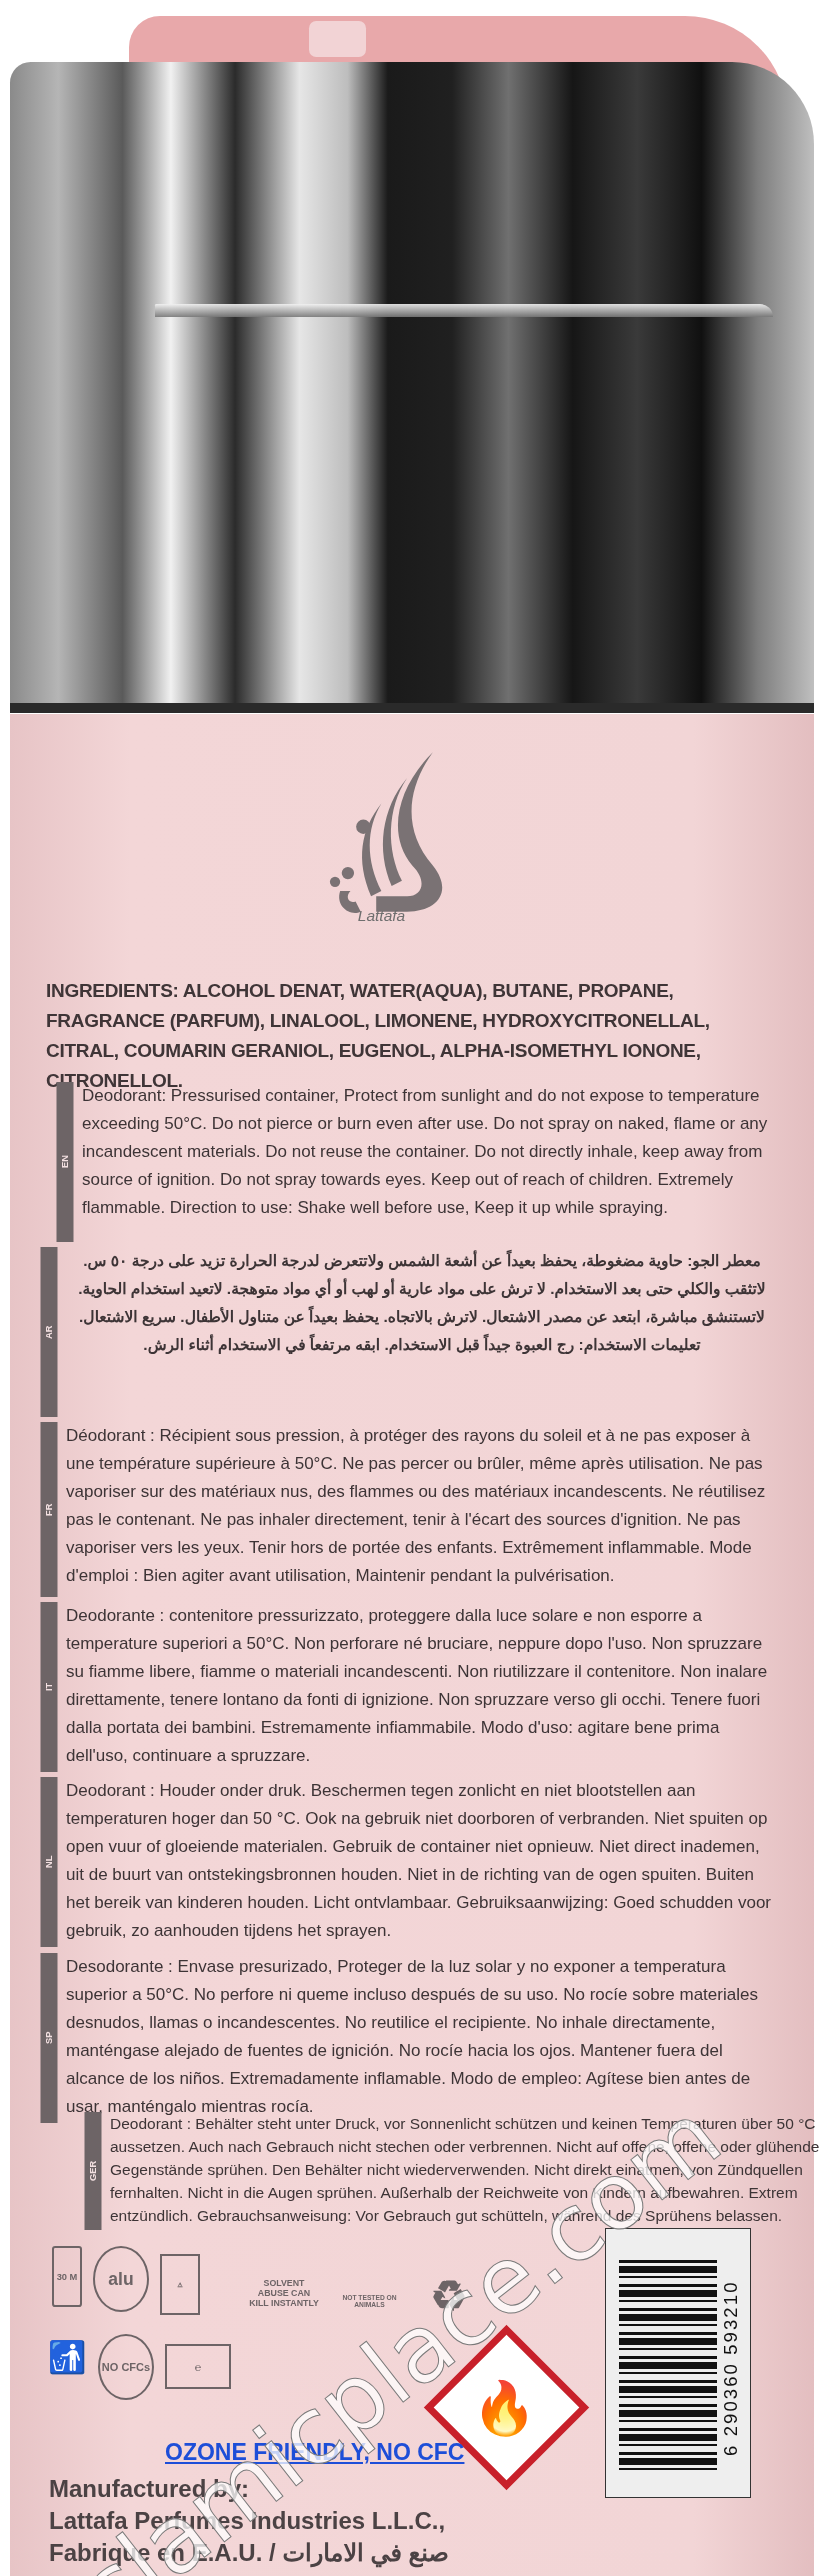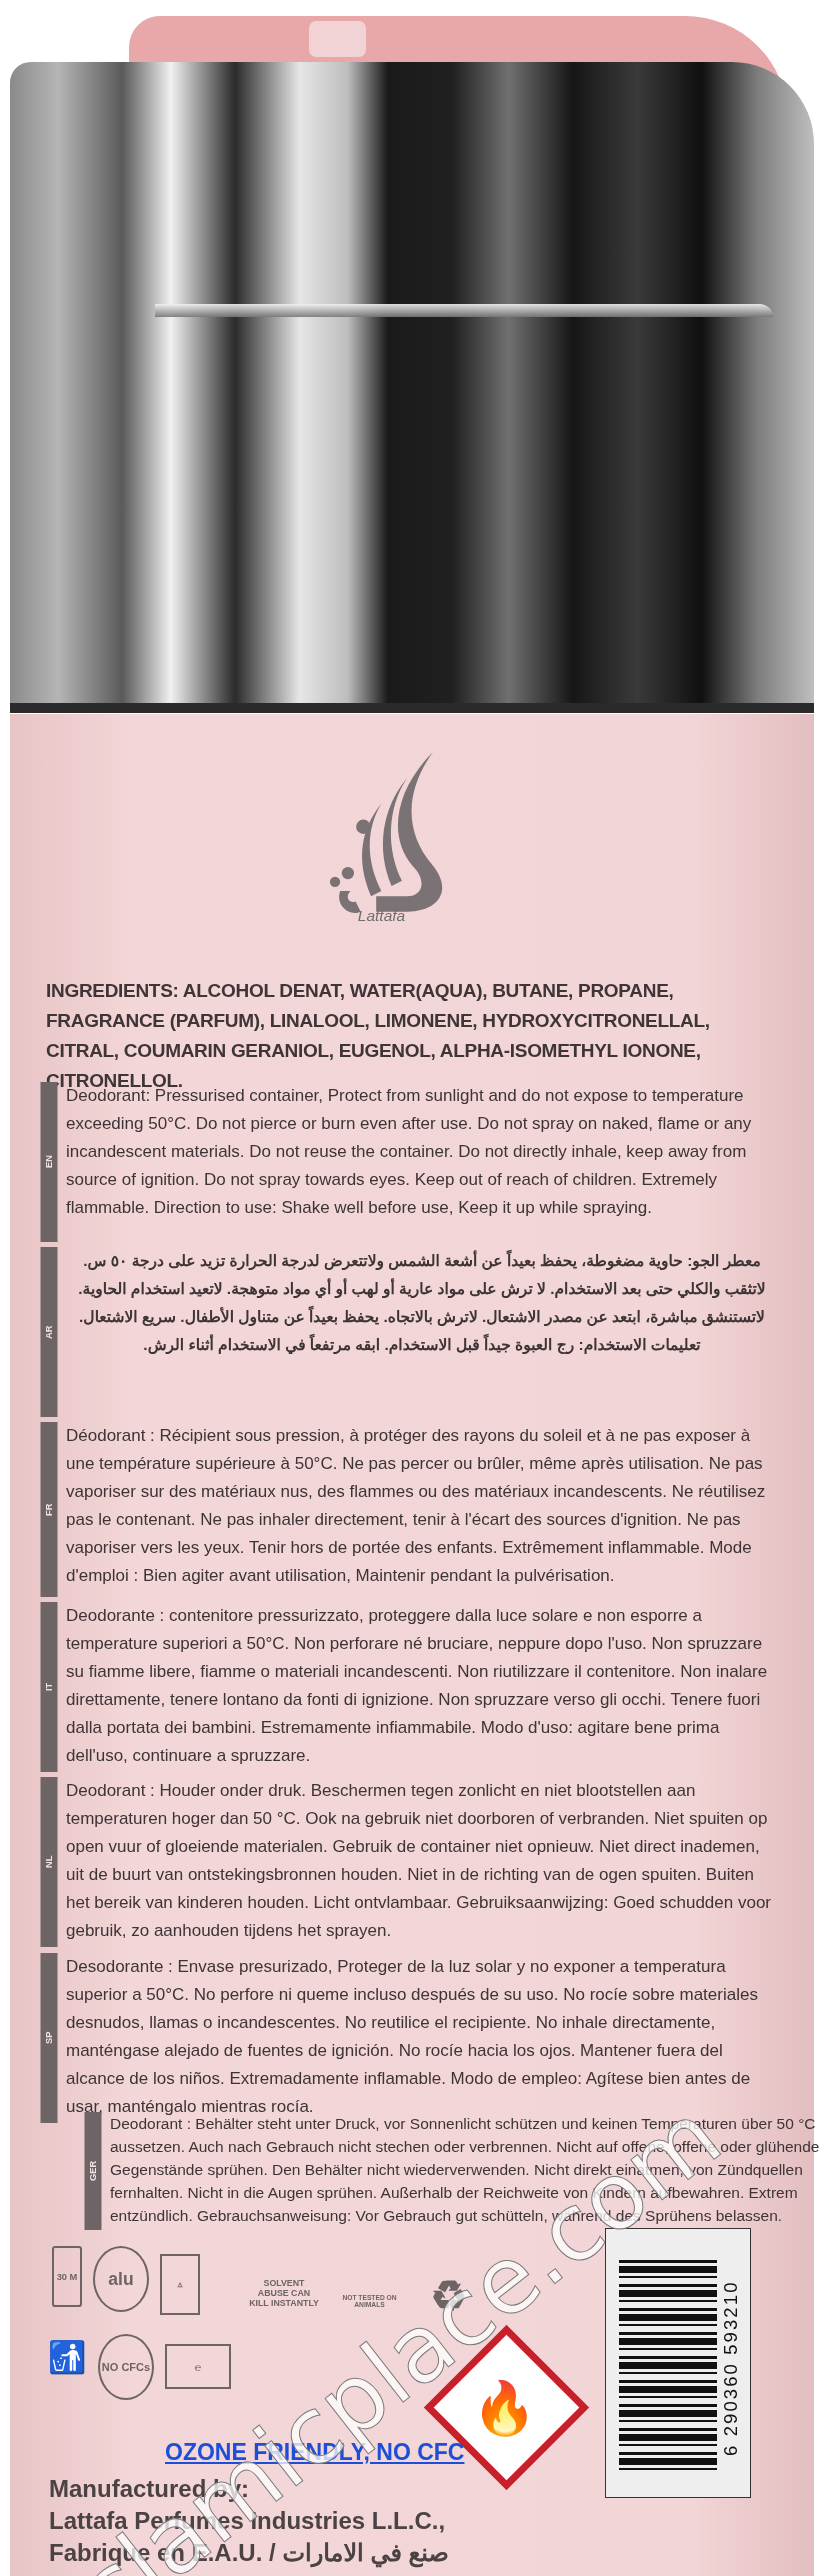--- a/index.html
+++ b/index.html
@@ -51,21 +51,21 @@
   <circle cx="60" cy="262" r="10" fill="#7a7274"></circle>
   <path d="M70 280 C60 310 90 330 110 320 L100 300 C85 305 80 290 90 280 Z" fill="#7a7274"></path>
 </svg>
 <div class="logo-text">Lattafa</div>
 
 <div class="ingredients">
   <span>INGREDIENTS:</span>
   <span>ALCOHOL DENAT, WATER(AQUA), BUTANE, PROPANE, FRAGRANCE (PARFUM), LINALOOL, LIMONENE, HYDROXYCITRONELLAL, CITRAL, COUMARIN GERANIOL, EUGENOL, ALPHA-ISOMETHYL IONONE, CITRONELLOL.</span>
 </div>
 
-<div class="section" style="top:1082px;height:160px;">
+<div class="section" style="top:1082px;height:160px;margin-left:16px;">
   <div class="tab">EN</div>
   <div class="section-text">Deodorant: Pressurised container, Protect from sunlight and do not expose to temperature exceeding 50°C. Do not pierce or burn even after use. Do not spray on naked, flame or any incandescent materials. Do not reuse the container. Do not directly inhale, keep away from source of ignition. Do not spray towards eyes. Keep out of reach of children. Extremely flammable. Direction to use: Shake well before use, Keep it up while spraying.</div>
 </div>
 
 <div class="section" style="top:1247px;height:170px;">
   <div class="tab">AR</div>
   <div class="section-text ar">معطر الجو: حاوية مضغوطة، يحفظ بعيداً عن أشعة الشمس ولاتتعرض لدرجة الحرارة تزيد على درجة ٥٠ س. لاتثقب والكلي حتى بعد الاستخدام. لا ترش على مواد عارية أو لهب أو أي مواد متوهجة. لاتعيد استخدام الحاوية. لاتستنشق مباشرة، ابتعد عن مصدر الاشتعال. لاترش بالاتجاه. يحفظ بعيداً عن متناول الأطفال. سريع الاشتعال. تعليمات الاستخدام: رج العبوة جيداً قبل الاستخدام. ابقه مرتفعاً في الاستخدام أثناء الرش.</div>
 </div>
 
 <div class="section" style="top:1422px;height:175px;">

